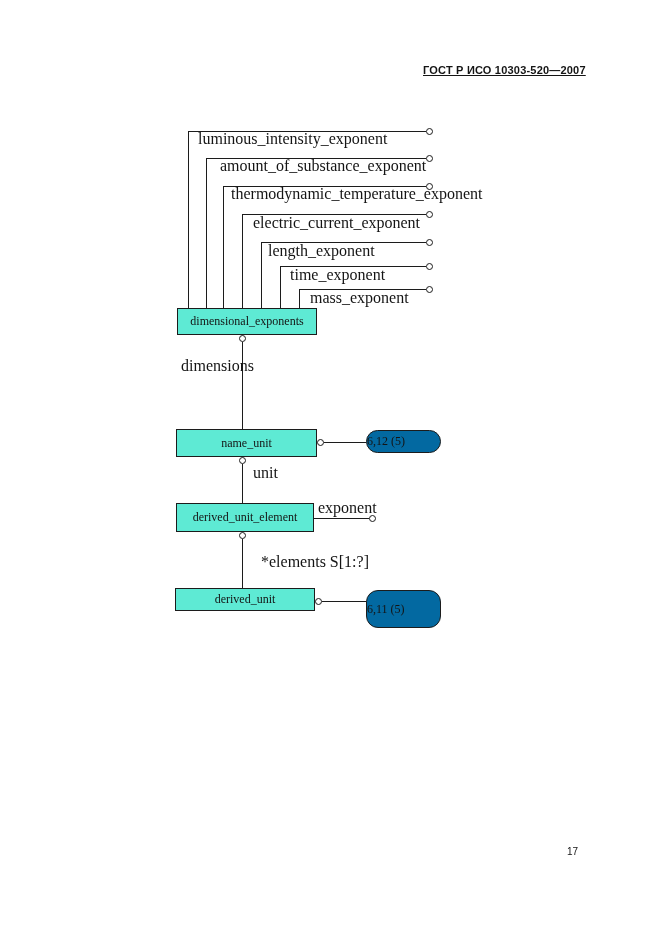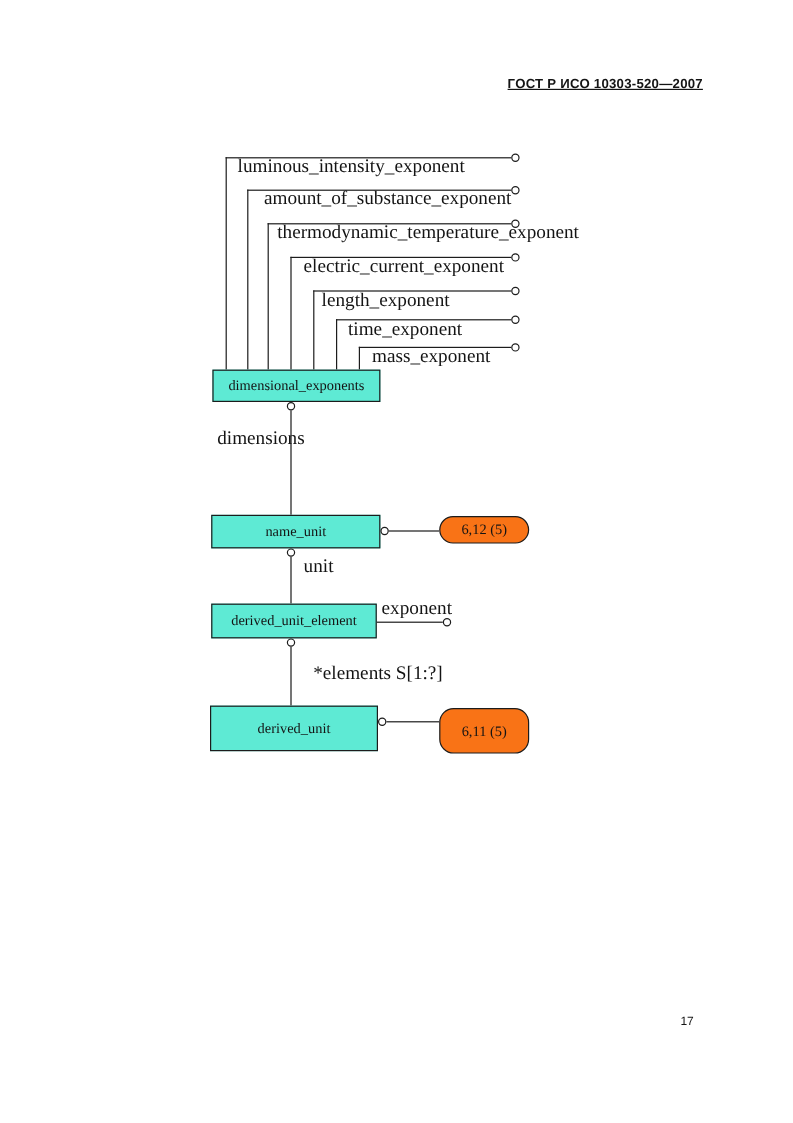--- a/index.html
+++ b/index.html
@@ -18,22 +18,22 @@
     position:absolute; width:7px; height:7px; box-sizing:border-box;
     border:1px solid #1c1c1c; border-radius:50%; background:#fff;
   }
   .ent {
     position:absolute; box-sizing:border-box; border:1px solid #1c1c1c;
     background:#5eead4; display:flex; align-items:center; justify-content:center;
     font-size:12px; white-space:nowrap;
   }
   .oval {
     position:absolute; box-sizing:border-box; border:1px solid #1c1c1c;
-    border-radius:12px; background:#f97316; display:flex; align-items:center;
-    justify-content:center; font-size:12px; white-space:nowrap;
+    border-radius:12px; background:#0369a1; display:flex; align-items:center;
+    font-size:12px; white-space:nowrap;
   }
   .lbl { position:absolute; font-size:16px; line-height:14px; white-space:nowrap; }
   .caption {
     position:absolute; left:113px; top:654px;
     font-family:"Liberation Sans", sans-serif; font-size:10px;
     letter-spacing:0.2px; white-space:nowrap; color:#1a1a1a;
   }
   .pagenum {
     position:absolute; left:567px; top:846px;
     font-family:"Liberation Sans", sans-serif; font-size:10px;
@@ -134,21 +134,21 @@
       <div class="circle" style="left:369px;top:515px"></div>
       <div class="lbl" style="left:318px;top:501px">exponent</div>
     </div>
 
     <div>
       <div class="circle" style="left:239px;top:532px"></div>
       <div class="vline" style="left:242px;top:539px;height:49px"></div>
       <div class="lbl" style="left:261px;top:555px">*elements S[1:?]</div>
     </div>
 
-    <div class="ent" style="left:175px;top:588px;width:140px;height:38px">
+    <div class="ent" style="left:175px;top:588px;width:140px;height:23px">
       <span>derived_unit</span>
     </div>
 
     <div>
       <div class="circle" style="left:315px;top:598px"></div>
       <div class="hline" style="left:322px;top:601px;width:44px"></div>
       <div class="oval" style="left:366px;top:590px;width:75px;height:38px">
         <span>6,11 (5)</span>
       </div>
     </div>

